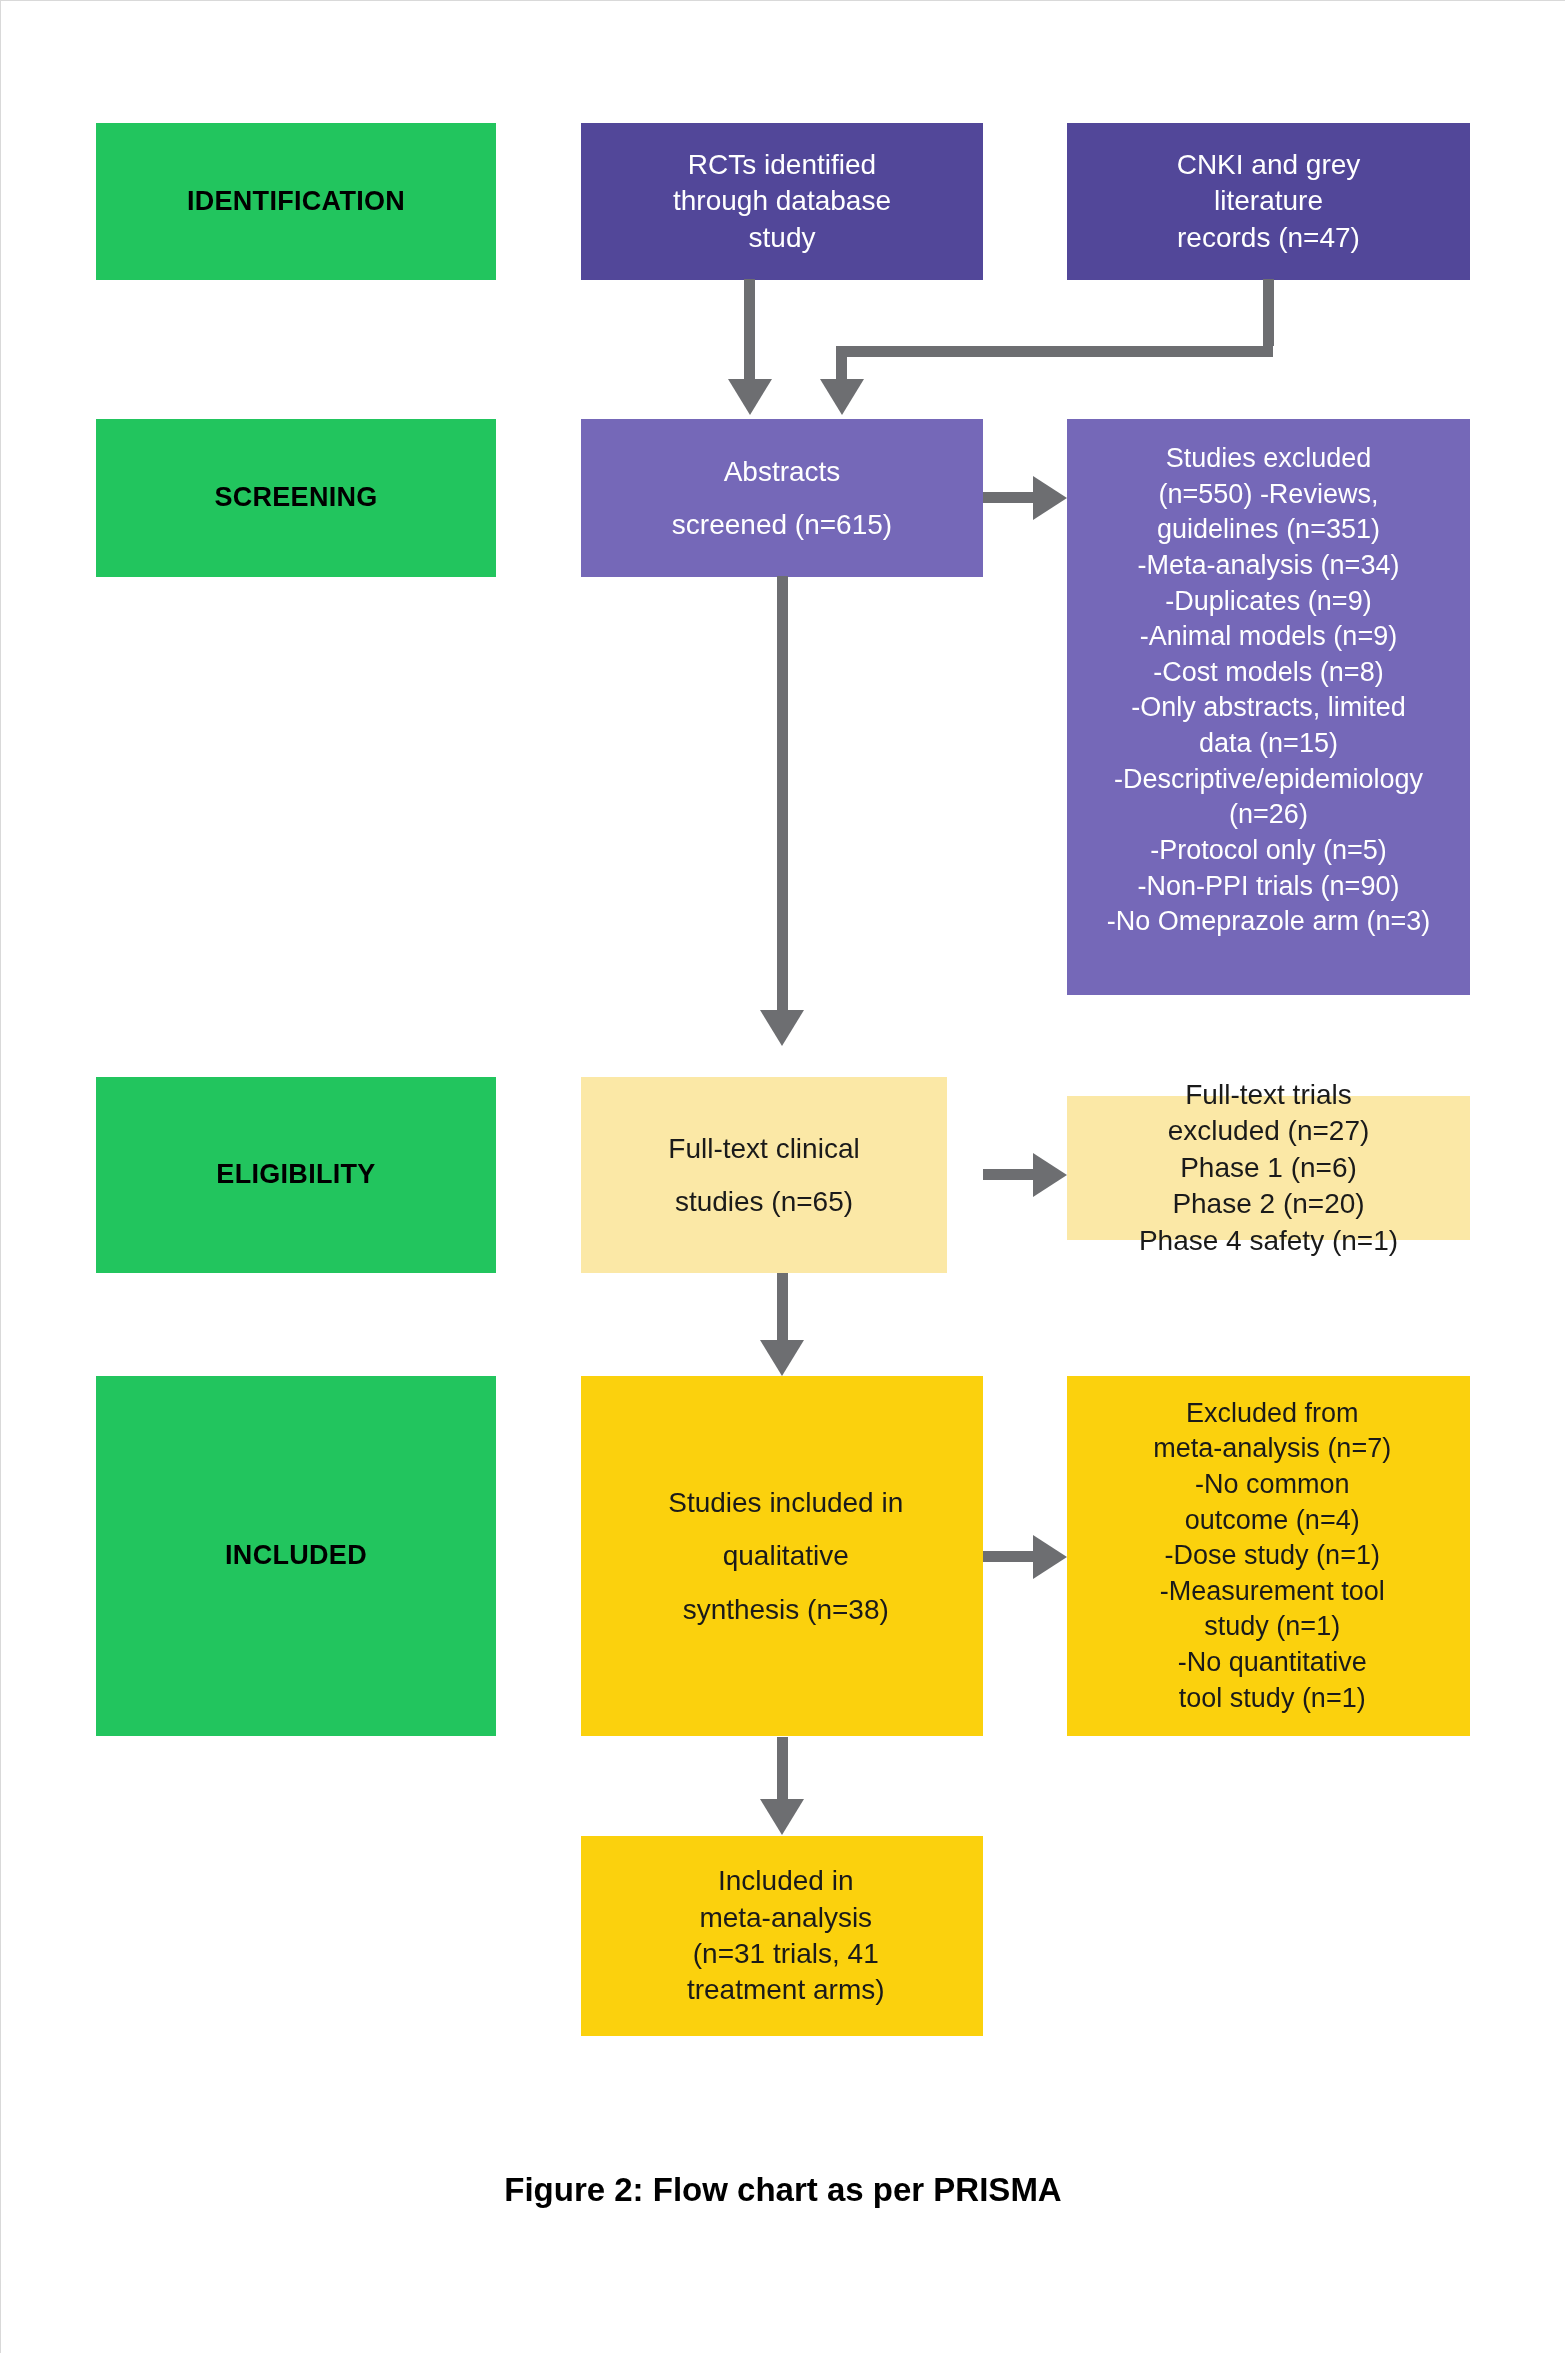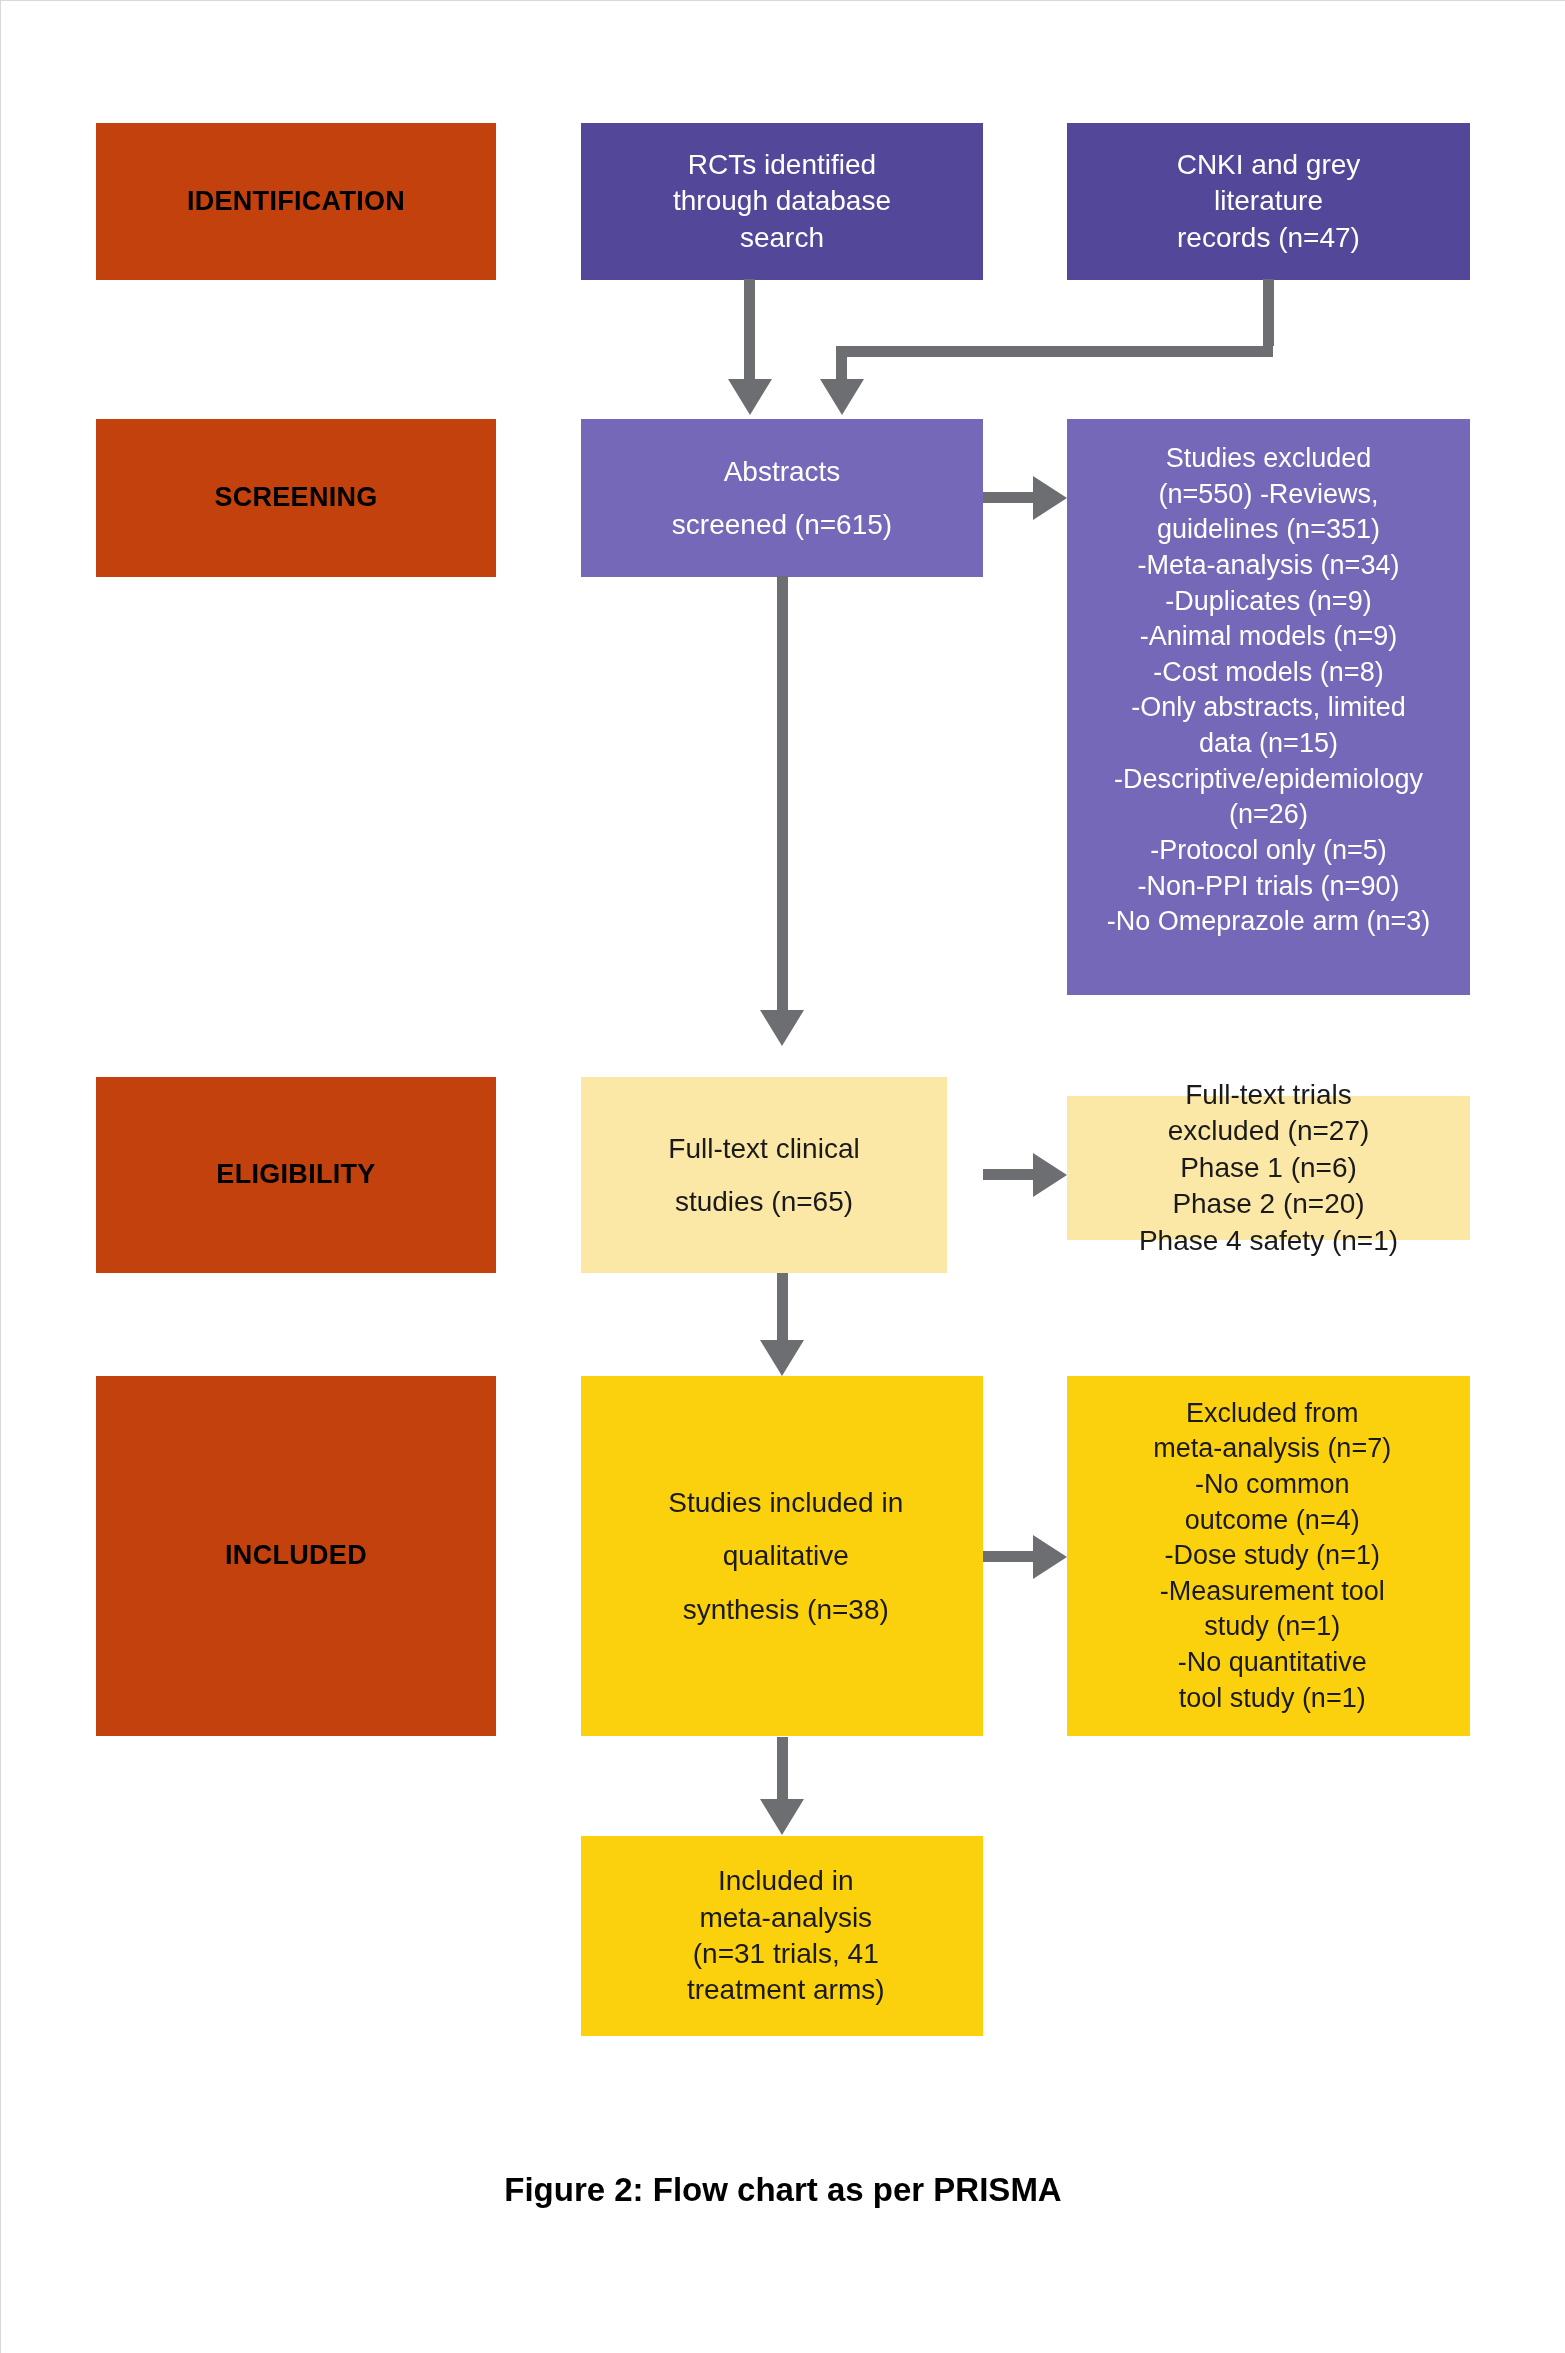--- a/index.html
+++ b/index.html
@@ -26,21 +26,21 @@
     position: absolute;
     display: flex;
     align-items: center;
     justify-content: center;
     text-align: center;
     padding: 3.6px 8.5px;
   }
 
   
   .stage-box {
-    background: #c2410c;
+    background: #22c55e;
   }
   .stage-label {
     font-weight: bold;
     font-size: 27px;
     letter-spacing: 0.3px;
     color: #000000;
     line-height: 1.1;
   }
 
   
@@ -91,21 +91,21 @@
 
   <div id="page-frame"></div>
 
   <div class="box stage-box" style="left:96px; top:123px; width:400px; height:157px;">
     <span class="stage-label">IDENTIFICATION</span>
   </div>
 
   <div class="box box-purple-dark" style="left:581px; top:123px; width:402px; height:157px;">
     <span class="box-text">RCTs identified
 through database
-search</span>
+study</span>
   </div>
 
   <div class="box box-purple-dark" style="left:1067px; top:123px; width:403px; height:157px;">
     <span class="box-text">CNKI and grey
 literature
 records (n=47)</span>
   </div>
 
   <div class="conn" style="left:744px; top:279px; width:11px; height:100px;"></div>
   <div class="arrow-down" style="left:728px; top:379px;"></div>

